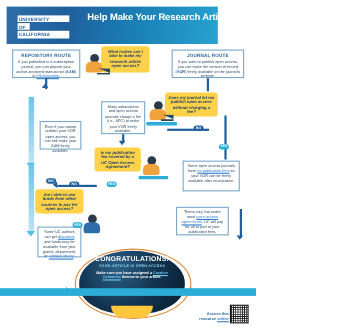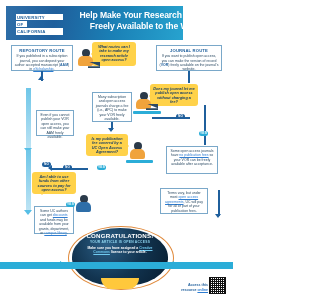--- a/index.html
+++ b/index.html
@@ -1,20 +1,20 @@
 <!DOCTYPE html>
 <html><head>
 <meta charset="utf-8">
 <style>
   html,body{margin:0;padding:0;background:#ffffff;}
   body{width:233px;height:300px;overflow:hidden;font-family:"Liberation Sans",sans-serif;position:relative;}
   #page{position:absolute;left:0;top:0;width:233px;height:300px;background:#fff;overflow:hidden;}
 
   
-  .header{position:absolute;left:6px;top:6px;width:177px;height:34px;
+  .header{position:absolute;left:6px;top:6px;width:192px;height:34px;
     background:linear-gradient(100deg,#2e6ea8 0%,#1f5f9c 28%,#1a7fb5 60%,#27a3cf 100%);text-decoration:underline;}
   .hdr-title{position:absolute;left:64px;top:4px;width:154px;text-align:center;color:#fff;
     font-weight:bold;font-size:8.6px;line-height:10.6px;letter-spacing:-.1px;}
   .uclogo{position:absolute;left:10px;top:8px;width:47px;}
   .ucline{background:#ffffff;color:#1f5f9c;font-weight:bold;font-size:4.3px;
     letter-spacing:.2px;padding:.6px 1px;margin-bottom:1px;display:block;text-align:left;}
   .ucline.l2{width:9px;}
 
   
   .wbox{position:absolute;background:#fff;border:0.8px solid #7aa8c9;
@@ -93,21 +93,20 @@
 <div id="page">
 
   <div class="header">
     <div class="uclogo">
       <span class="ucline">UNIVERSITY</span>
       <span class="ucline l2">OF</span>
       <span class="ucline">CALIFORNIA</span>
     </div>
     <div class="hdr-title">
       <span>Help Make Your Research Articles</span><br>
-      <span>Freely Available to the World</span>
     </div>
   </div>
 
   <div class="wbox" style="left:11px;top:45px;width:62px;height:26px;">
     <span class="bt">REPOSITORY ROUTE</span>
     <span class="bx"><span>If you published in a subscription journal, you can deposit your author accepted manuscript (</span><span class="bold">AAM</span><span>) in </span><a class="lk">eScholarship</a><span>.</span></span>
   </div>
 
   <div class="ybub tail-l" style="left:92px;top:42px;width:44px;height:24px;">What routes can I take to make my research article open access?</div>
 

